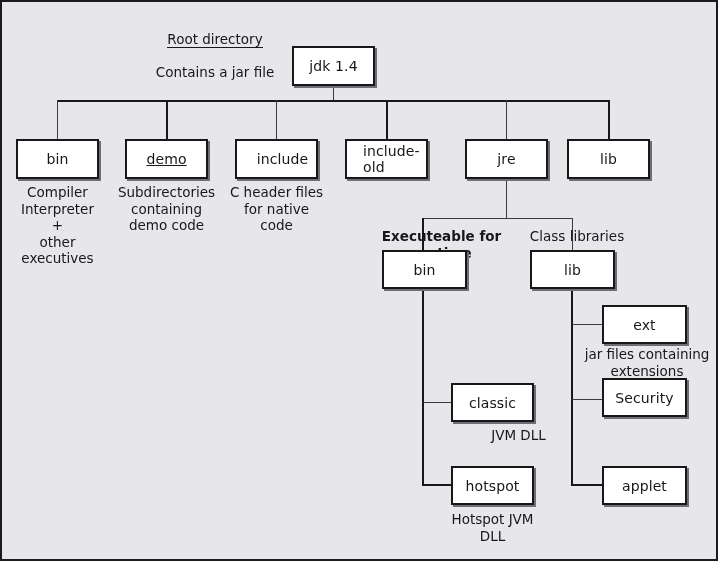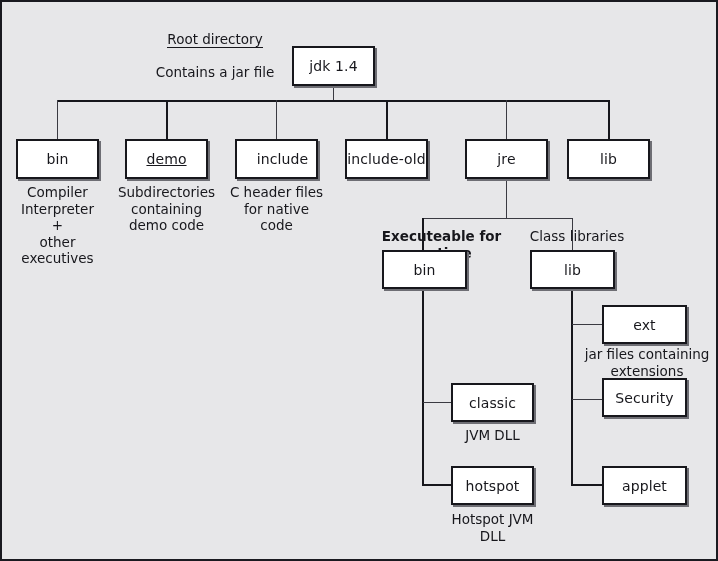--- a/index.html
+++ b/index.html
@@ -89,21 +89,21 @@
 
   <div class="node" style="left:14px; top:137px; width:83px; height:40px;">
     <span>bin</span>
   </div>
   <div class="node" style="left:123px; top:137px; width:83px; height:40px;text-decoration:underline;">
     <span>demo</span>
   </div>
   <div class="node" style="left:233px; top:137px; width:83px; height:40px;padding-left:12px;">
     <span>include</span>
   </div>
-  <div class="node" style="left:343px; top:137px; width:83px; height:40px;">
+  <div class="node" style="left:343px; top:137px; width:83px; height:40px;padding-left:16px;">
     <span>include-old</span>
   </div>
   <div class="node" style="left:463px; top:137px; width:83px; height:40px;text-align:center;">
     <span>jre</span>
   </div>
   <div class="node" style="left:565px; top:137px; width:83px; height:40px;">
     <span>lib</span>
   </div>
 
   <div class="cap" style="left:5px; top:182px; width:101px;">Compiler
@@ -137,21 +137,21 @@
   <div class="ln h thin" style="left:421px; top:400px; width:29px;"></div>
   <div class="ln h" style="left:420px; top:482px; width:30px;"></div>
 
   <div class="node" style="left:449px; top:381px; width:83px; height:39px;">
     <span>classic</span>
   </div>
   <div class="node" style="left:449px; top:464px; width:83px; height:39px;">
     <span>hotspot</span>
   </div>
 
-  <div class="cap" style="left:440px; top:425px; width:101px;">JVM DLL</div>
+  <div class="cap" style="left:466px; top:425px; width:101px;">JVM DLL</div>
   <div class="cap" style="left:435px; top:509px; width:111px;">Hotspot JVM
 DLL</div>
 
   <div class="ln v" style="left:569px; top:287px; height:196px;"></div>
   <div class="ln h thin" style="left:570px; top:322px; width:31px;"></div>
   <div class="ln h thin" style="left:570px; top:397px; width:31px;"></div>
   <div class="ln h" style="left:569px; top:482px; width:32px;"></div>
 
   <div class="node" style="left:600px; top:303px; width:85px; height:39px;">
     <span>ext</span>

